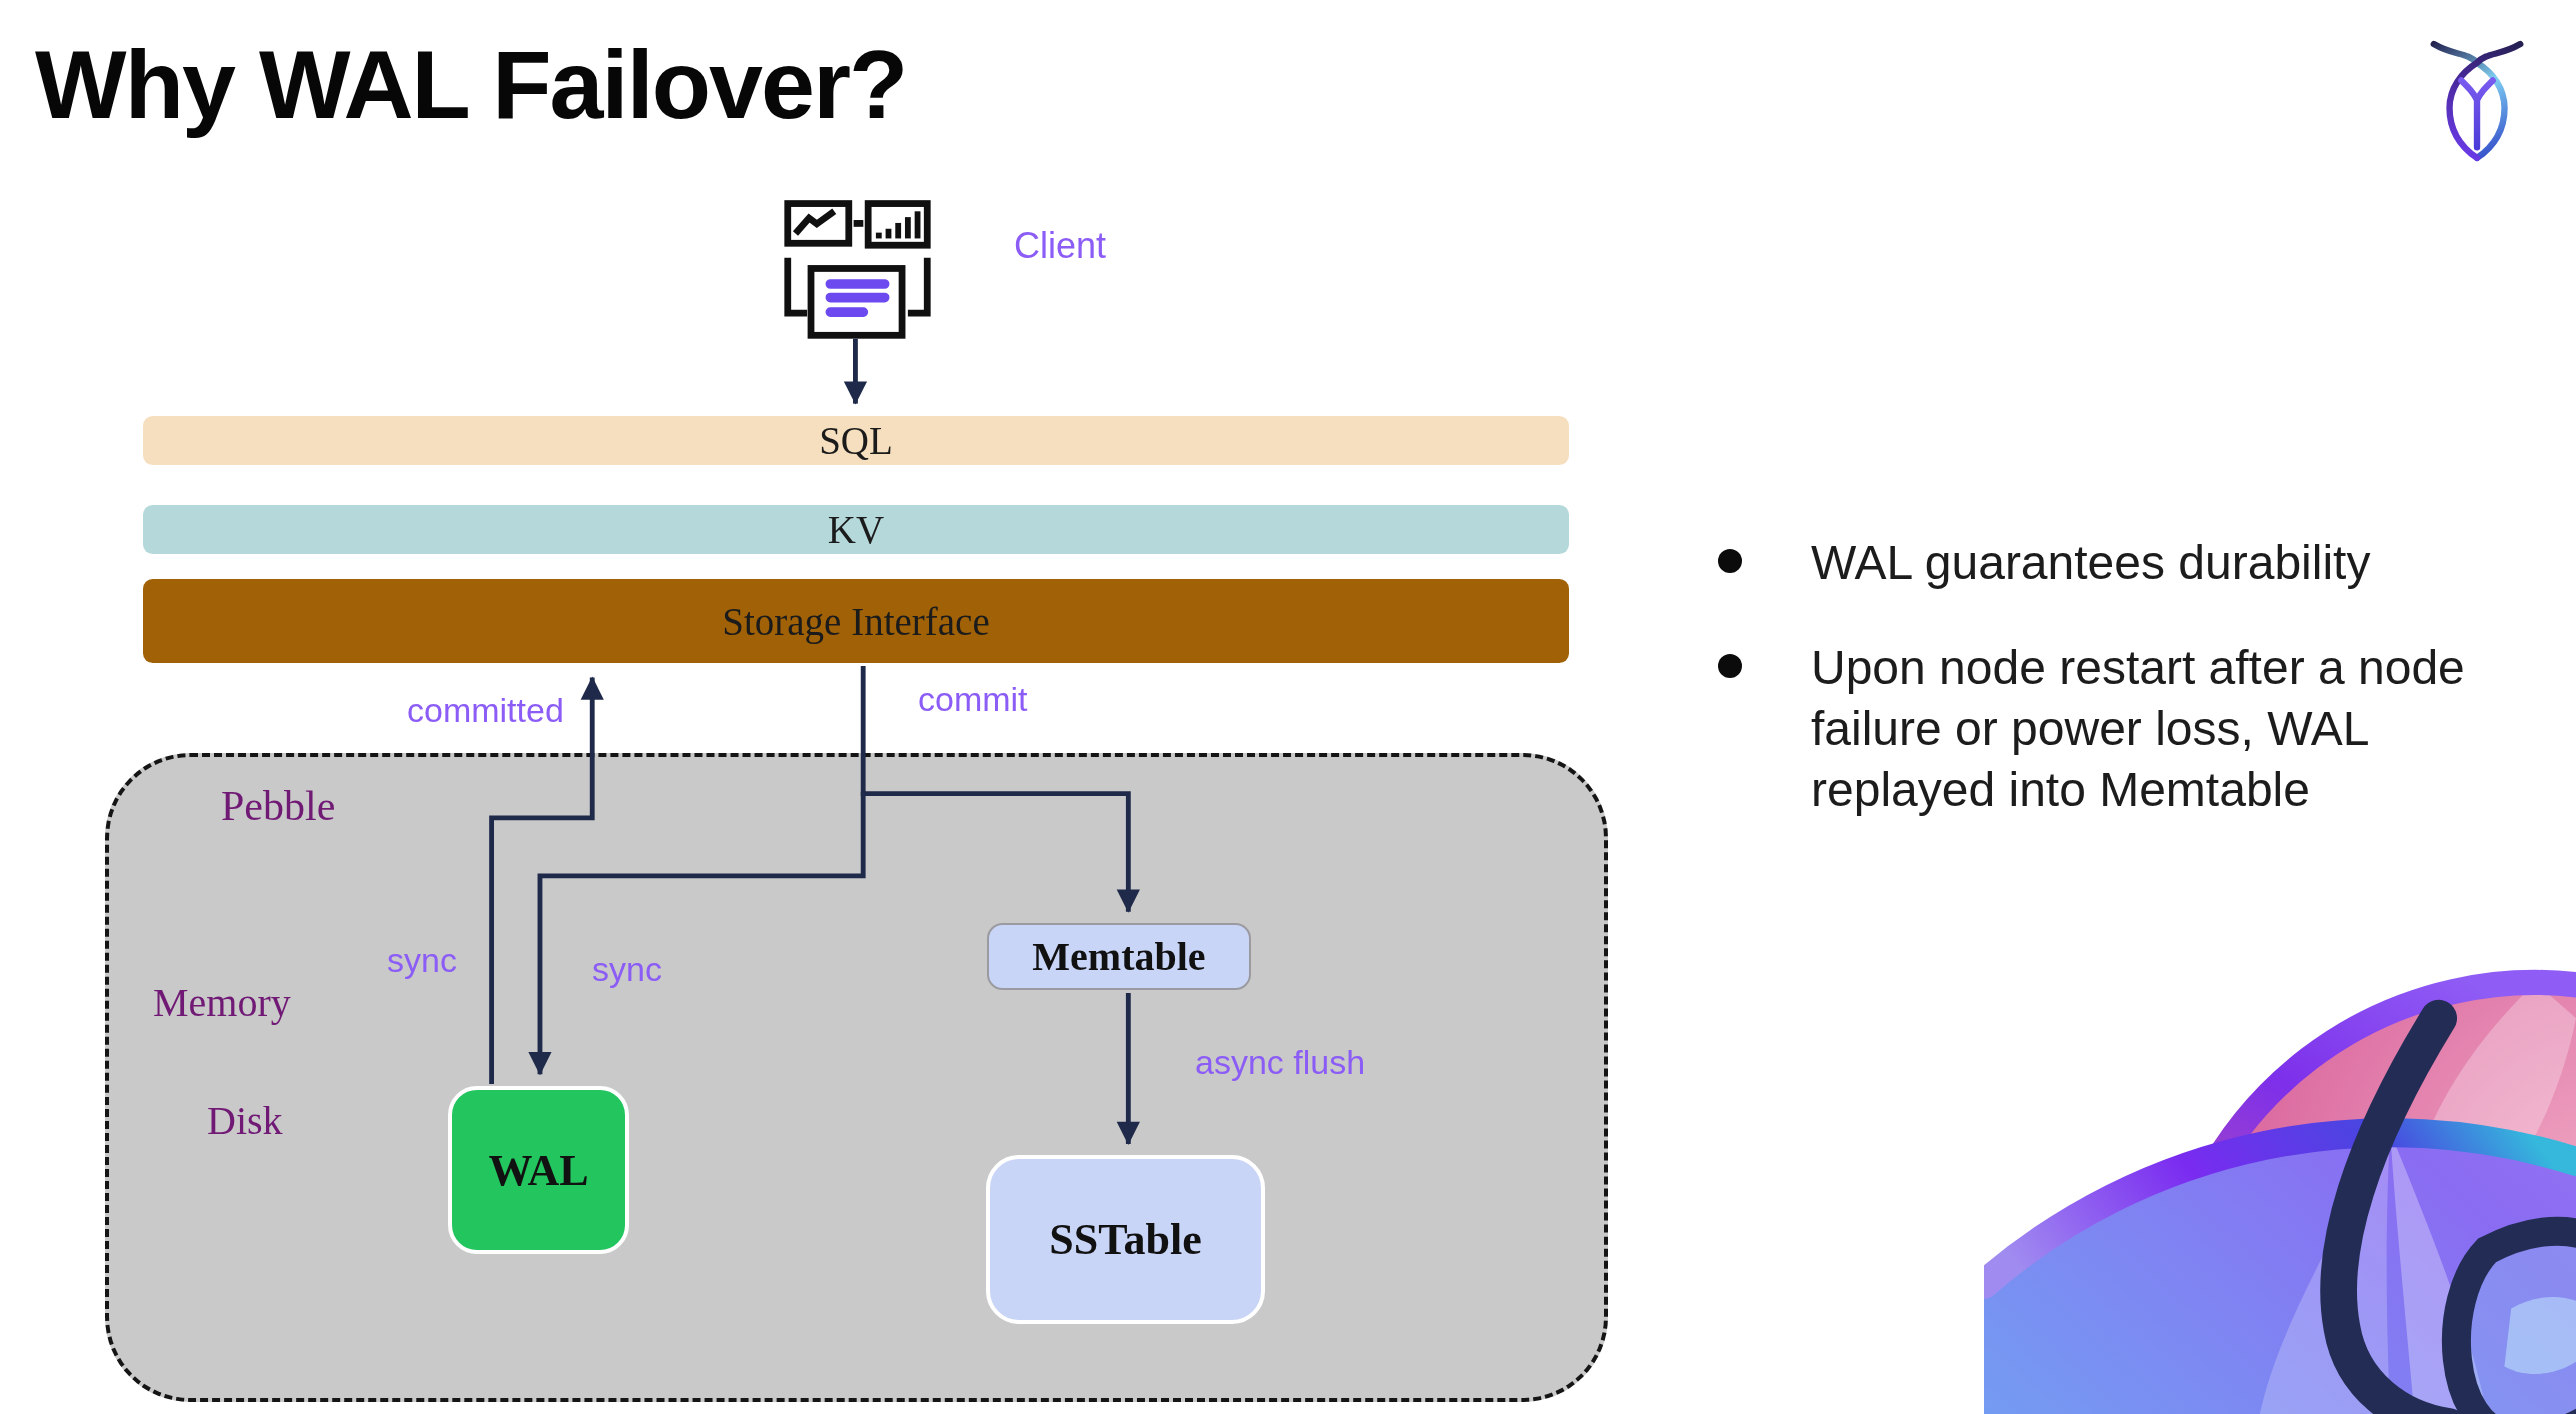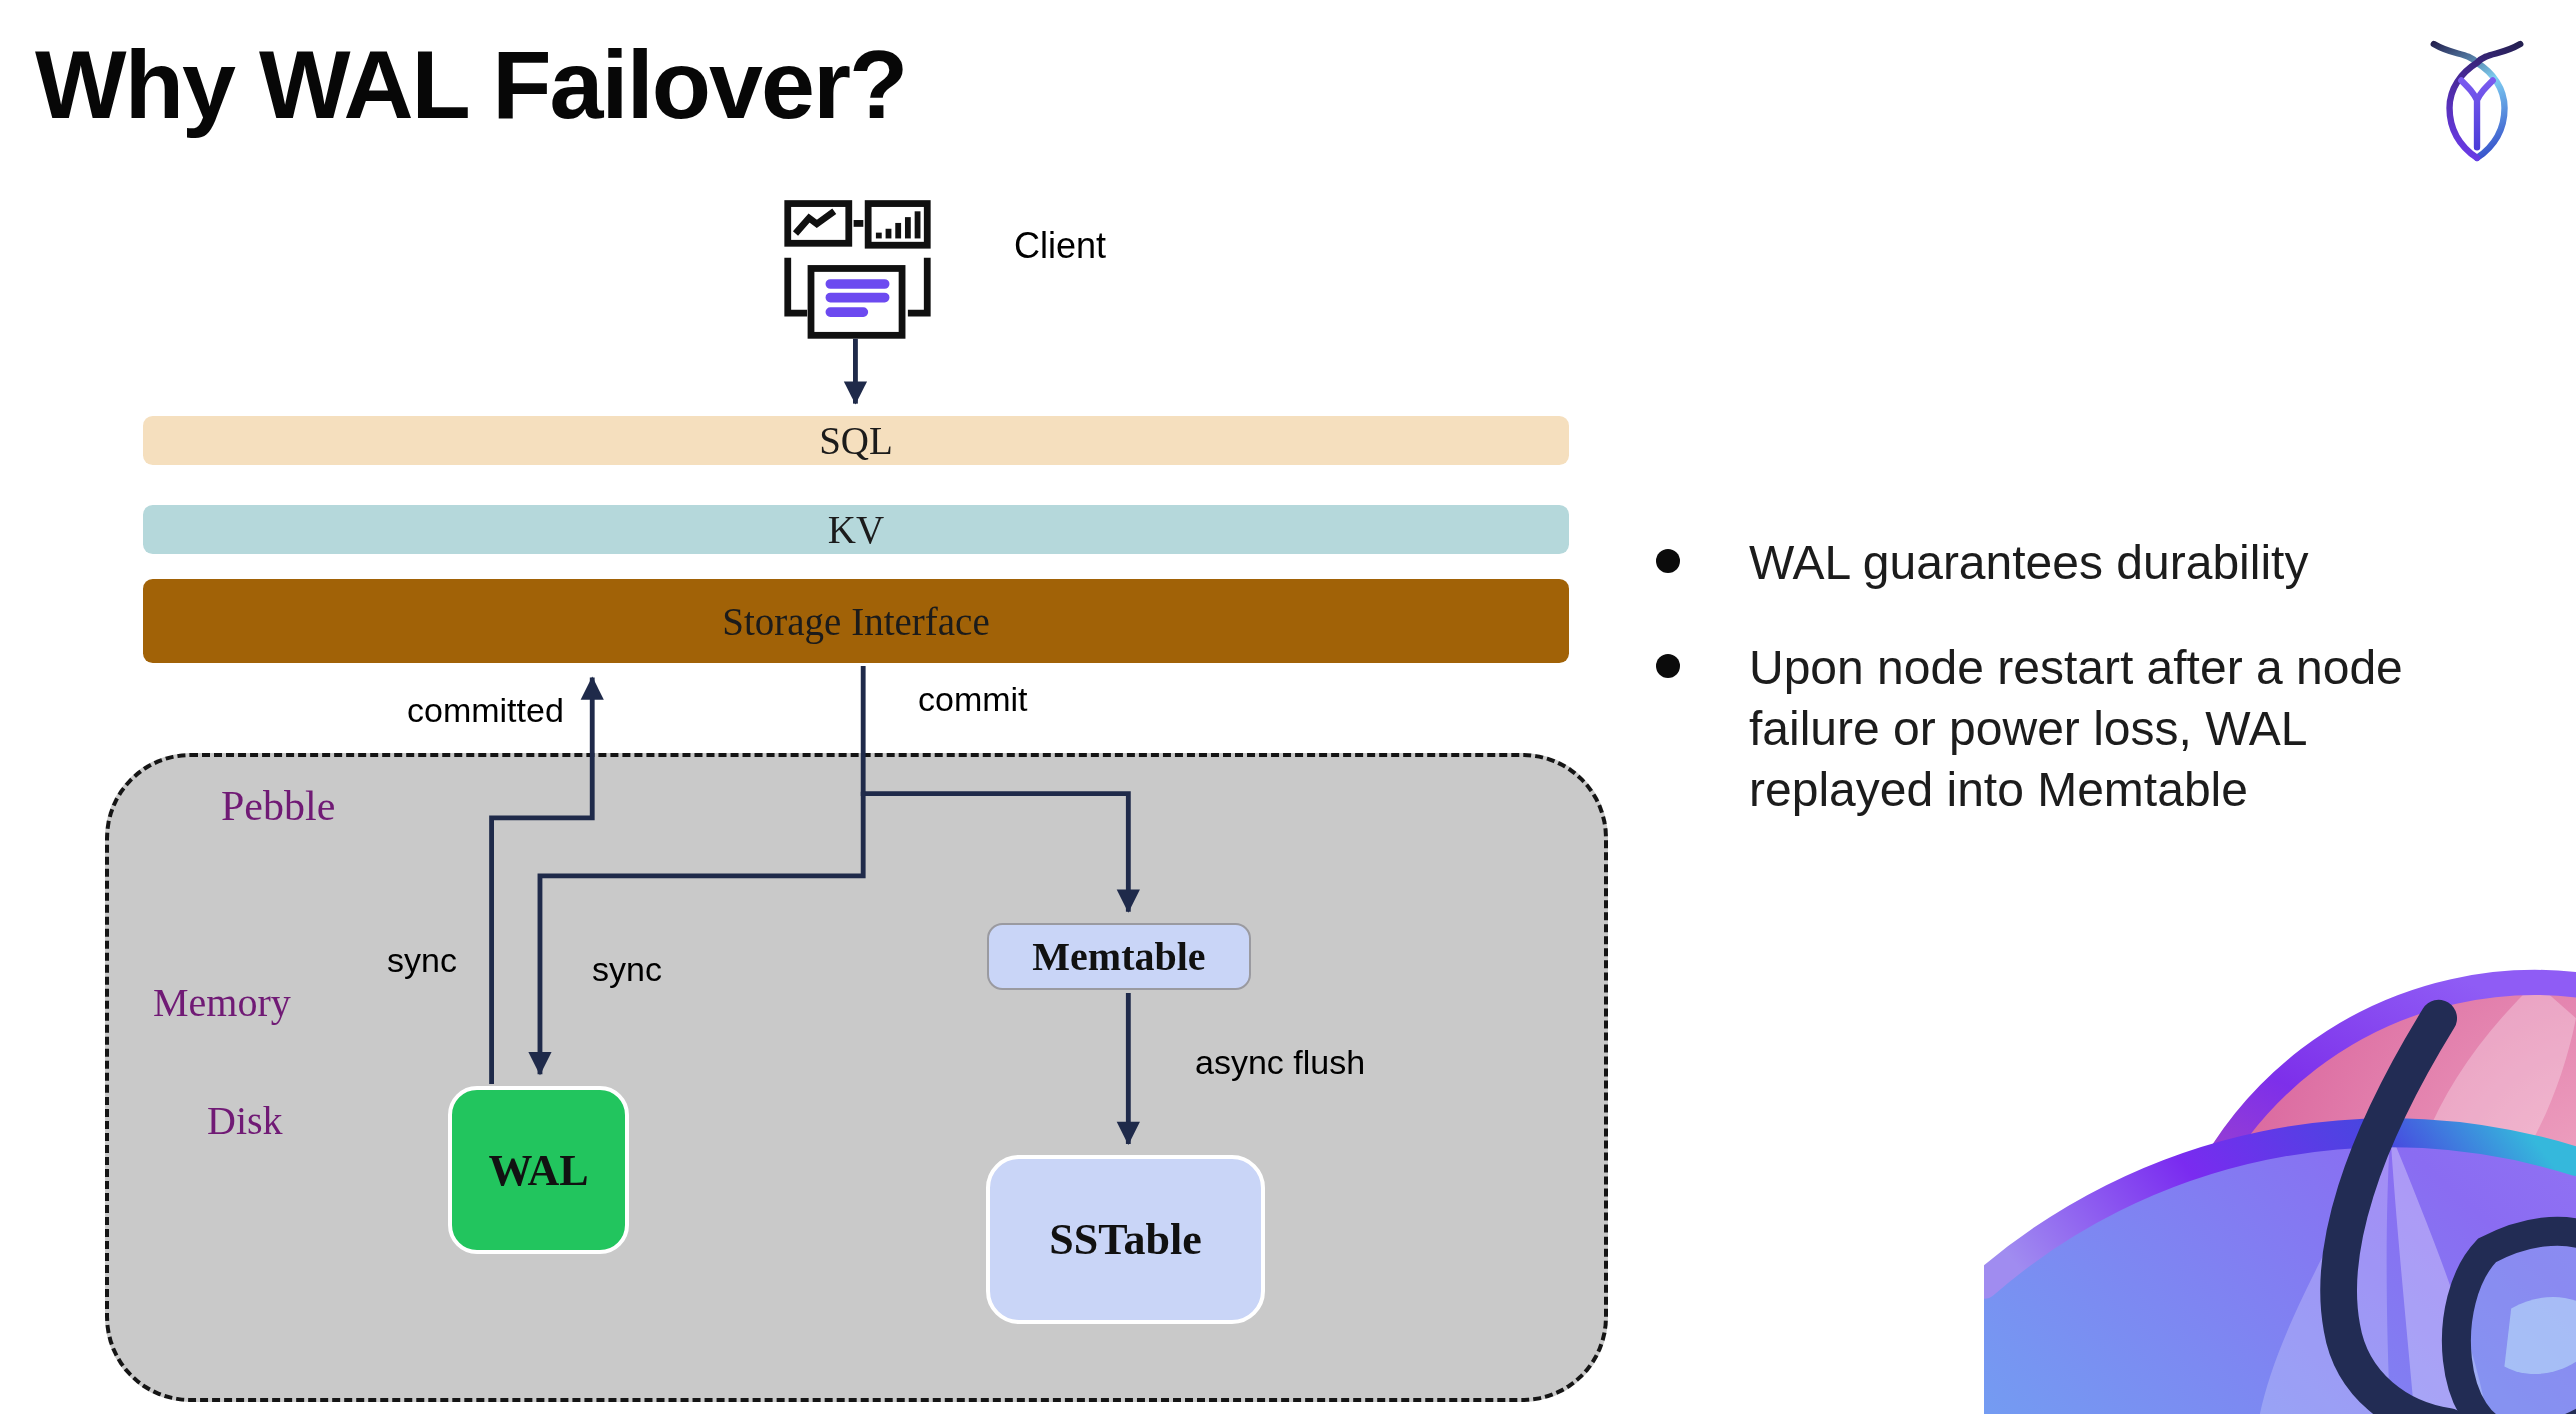--- a/index.html
+++ b/index.html
@@ -59,34 +59,34 @@
   #node-memtable {
     left: 987px; top: 923px; width: 264px; height: 67px;
     border: 2.9px solid #9a9aa0; border-radius: 15.5px; font-size: 40px;
   }
   #node-sstable {
     left: 986px; top: 1155px; width: 279px; height: 169px;
     border: 4.8px solid #ffffff; border-radius: 33px; font-size: 44px;
   }
 
   
-  .edge-label { position: absolute; font-size: 34px; color: #000000; }
+  .edge-label { position: absolute; font-size: 34px; color: #8b5cf6; }
   #lbl-committed  { left: 407px;  top: 691px; }
   #lbl-commit     { left: 918px;  top: 680px; }
   #lbl-sync-left  { left: 387px;  top: 941px; }
   #lbl-sync-right { left: 592px;  top: 950px; }
   #lbl-async      { left: 1195px; top: 1043px; }
   #client-label   { left: 1014px; top: 225px; font-size: 36px; }
 
   
   #client-icon { position: absolute; left: 780px; top: 190px; }
 
   
   #bullet-list {
-    position: absolute; left: 1656px; top: 532px; width: 832px;
+    position: absolute; left: 1718px; top: 532px; width: 832px;
     list-style: none;
   }
   .bullet-item { display: flex; margin-bottom: 44px; }
   .bullet-dot {
     flex: none; width: 24px; height: 24px; border-radius: 50%;
     background: #0b0b0b; margin-top: 17.4px;
   }
   .bullet-text {
     margin-left: 69px; max-width: 721px;
     font-size: 48px; line-height: 61px; color: #1c1c1c;

